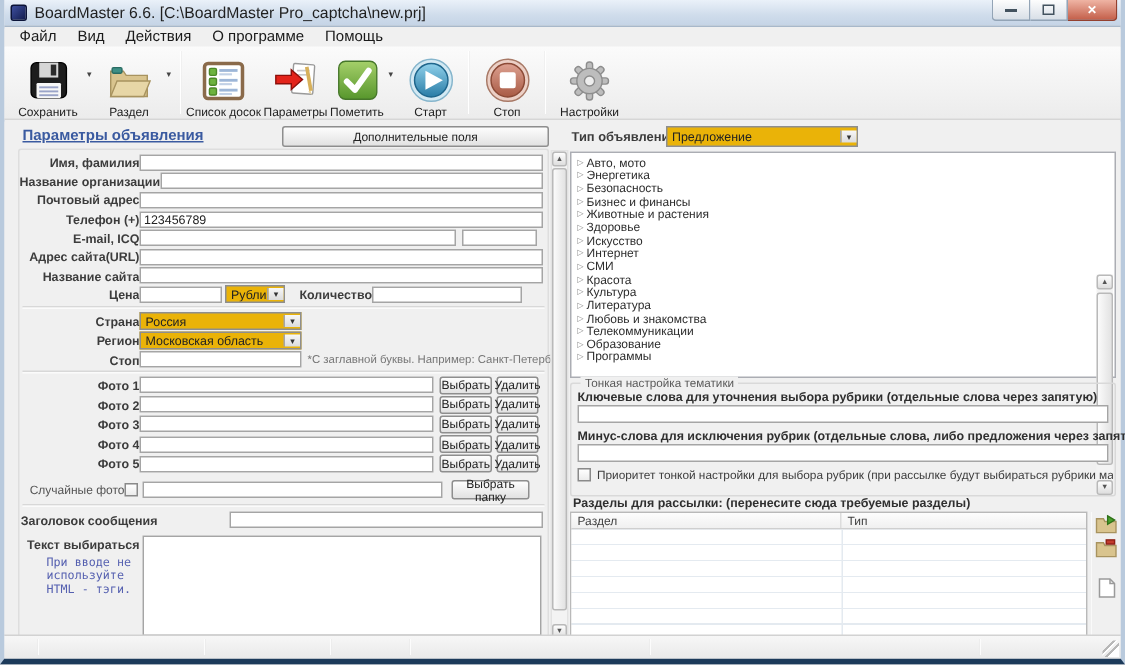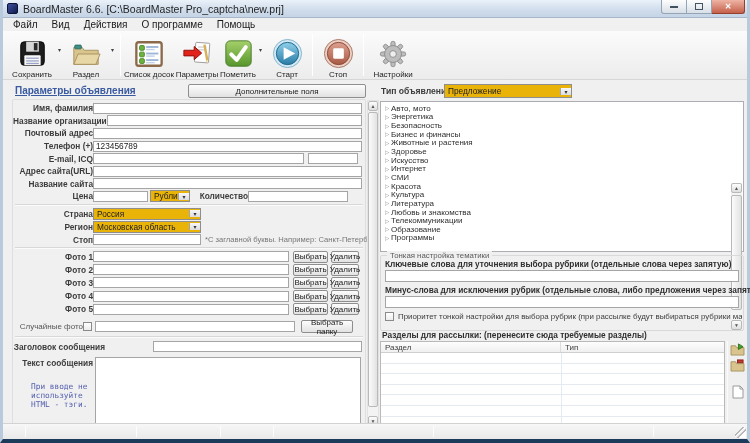--- a/index.html
+++ b/index.html
@@ -64,21 +64,21 @@
   .rowsB .frow{height:13px;}
   .rowsC{position:absolute;left:10px;top:169px;width:352px;}
   .rowsC .frow{height:13.2px;}
   .hint{font-size:7.6px;color:#767676;white-space:nowrap;}
   .chk{width:9px;height:9px;border:1px solid #8a8a8a;background:linear-gradient(#fff,#ececec);}
   .lp-scroll{position:absolute;left:364px;top:19px;width:12px;height:327px;background:#f3f3f3;border:1px solid #e2e2e2;}
   .sarr{position:absolute;left:0;right:0;height:10px;background:linear-gradient(#fdfdfd,#dedede);
     border:1px solid #b9b9b9;border-radius:2px;font-size:5px;color:#555;text-align:center;line-height:9px;}
   .sthumb{position:absolute;left:0;right:0;background:linear-gradient(90deg,#fbfbfb,#e2e2e2);border:1px solid #b9b9b9;border-radius:2px;}
 
-  .msg-hint{font-size:7.8px;font-family:"DejaVu Sans Mono",monospace;color:#5560b0;width:62px;line-height:9px;margin-top:14px;}
+  .msg-hint{font-size:7.8px;font-family:"DejaVu Sans Mono",monospace;color:#5560b0;width:62px;line-height:9px;margin-top:2px;}
   .msg-area{position:absolute;left:92px;top:276px;width:266px;height:67px;border:1px solid #a5a5a5;background:#fff;resize:none;font-size:8.3px;}
   .subj-row{position:absolute;left:10px;top:260px;width:352px;gap:48px;}
 
   
   .rp-typelabel{position:absolute;left:378px;top:5px;font-size:8.6px;font-weight:bold;color:#3c3c3c;}
   .rp-typecombo{position:absolute;left:441px;top:3px;width:128px;height:14px;}
   .rp-typecombo .ctxt{line-height:12px;}
   .tree{position:absolute;left:377px;top:20px;width:364px;height:151px;background:#fff;border:1px solid #abadb3;overflow:hidden;padding:2px 0 0 2px;}
   .tree-item{display:flex;align-items:center;height:8.65px;}
   .tree-tri{font-size:5.5px;color:#8f8f8f;width:8px;text-align:center;}
@@ -390,21 +390,21 @@
     </div>
 
     <div class="hdiv" style="top:255px"></div>
 
     <div class="frow subj-row">
       <span class="flabel" style="flex:0 0 92px">Заголовок сообщения</span>
       <input class="tinput grow" style="">
     </div>
 
     <div style="position:absolute;left:10px;top:277px;width:80px">
-      <div class="flabel" style="text-align:right">Текст сообщения</div>
+      <div class="flabel" style="text-align:right">Текст выбираться</div>
       <div class="msg-hint" style="margin-left:18px">При вводе не используйте HTML - тэги.</div>
     </div>
     <textarea class="msg-area" style=""></textarea>
 
     <div class="lp-scroll">
       <span class="sarr" style="top:0">▲</span>
       <span class="sthumb" style="top:11px;height:295px"></span>
       <span class="sarr" style="bottom:0">▼</span>
     </div>
 

